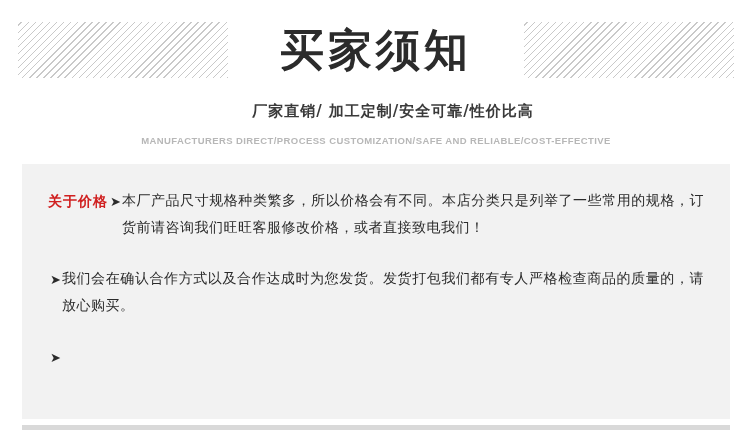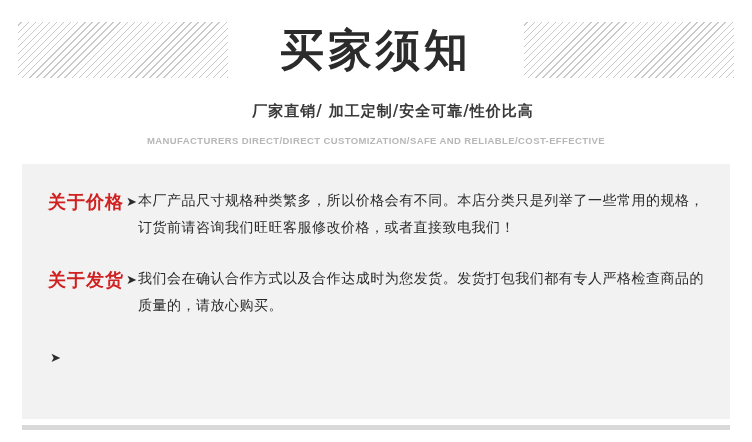--- a/index.html
+++ b/index.html
@@ -102,21 +102,21 @@
 
   .qa-row {
     display: flex;
     align-items: flex-start;
     margin-bottom: 24px;
   }
 
   .qa-label {
     flex: 0 0 auto;
     font-family: "DejaVu Sans", sans-serif;
-    font-size: 18px;
+    font-size: 14px;
     font-weight: bold;
     color: #d02020;
     line-height: 27px;
     letter-spacing: 1px;
     white-space: nowrap;
   }
 
   .qa-arrow {
     flex: 0 0 auto;
     font-size: 13px;
@@ -149,33 +149,32 @@
 
 <div class="page">
 
   <div class="header">
     <div class="title-row">
       <div class="hatch left"></div>
       <div class="hatch right"></div>
       <div class="main-title">买家须知</div>
     </div>
     <div class="subtitle-cn">厂家直销/ 加工定制/安全可靠/性价比高</div>
-    <div class="subtitle-en">MANUFACTURERS DIRECT/DIRECT CUSTOMIZATION/SAFE AND RELIABLE/COST-EFFECTIVE</div>
+    <div class="subtitle-en">MANUFACTURERS DIRECT/PROCESS CUSTOMIZATION/SAFE AND RELIABLE/COST-EFFECTIVE</div>
   </div>
 
   <div class="panel">
 
     <div class="qa-row">
       <span class="qa-label">关于价格</span>
       <span class="qa-arrow">➤</span>
       <span class="qa-text">本厂产品尺寸规格种类繁多，所以价格会有不同。本店分类只是列举了一些常用的规格，订货前请咨询我们旺旺客服修改价格，或者直接致电我们！</span>
     </div>
 
     <div class="qa-row">
-      <span class="qa-label">关于发货</span>
       <span class="qa-arrow">➤</span>
       <span class="qa-text">我们会在确认合作方式以及合作达成时为您发货。发货打包我们都有专人严格检查商品的质量的，请放心购买。</span>
     </div>
 
     <div class="qa-row">
       <span class="qa-arrow">➤</span>
     </div>
 
   </div>
 

